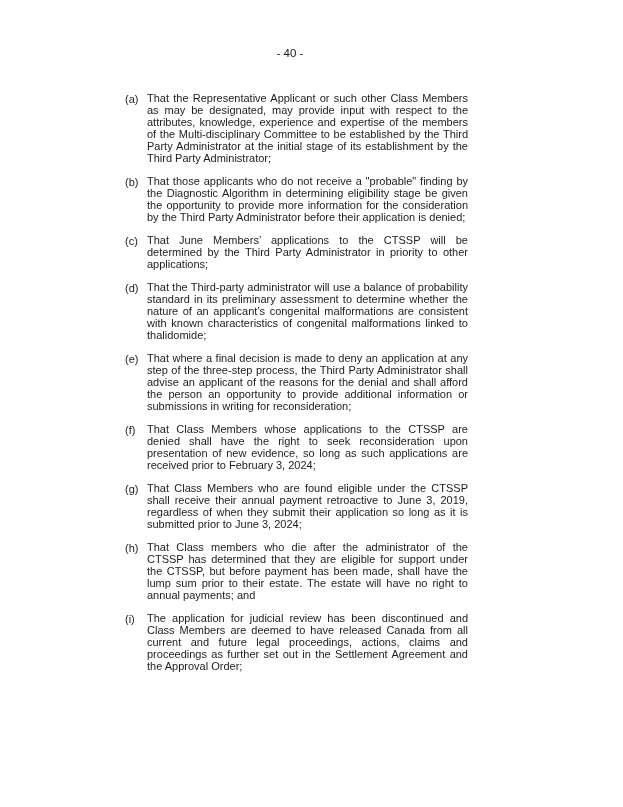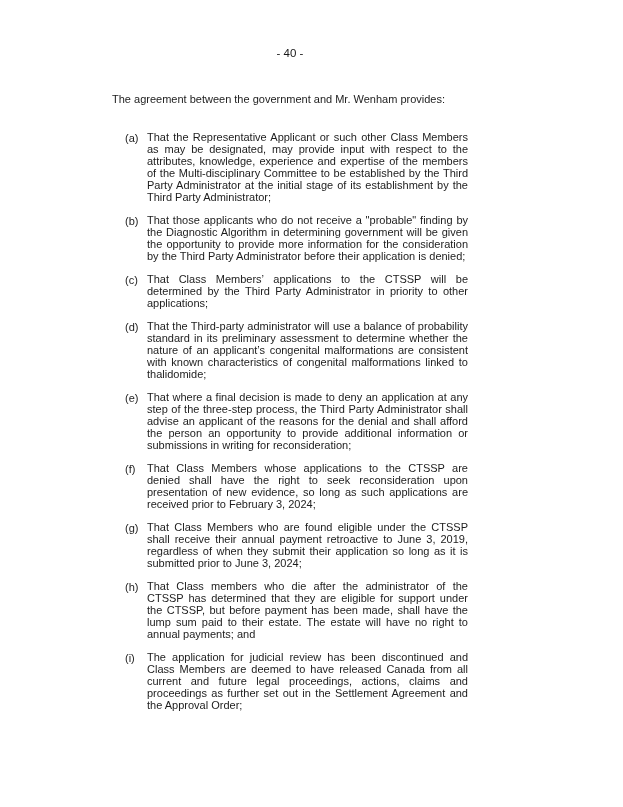--- a/index.html
+++ b/index.html
@@ -45,53 +45,52 @@
   .clause-text {
     line-height: 12px;
     text-align: justify;
   }
 </style>
 </head>
 <body>
 
 <div class="page">
   <div class="page-number">- 40 -</div>
-  <p class="intro">The agreement between the government and Mr. Wenham provides:</p>
 
   <div class="clauses">
     <div class="clause">
       <span class="clause-label">(a)</span>
       <span class="clause-text">That the Representative Applicant or such other Class Members as may be designated, may provide input with respect to the attributes, knowledge, experience and expertise of the members of the Multi-disciplinary Committee to be established by the Third Party Administrator at the initial stage of its establishment by the Third Party Administrator;</span>
     </div>
     <div class="clause">
       <span class="clause-label">(b)</span>
-      <span class="clause-text">That those applicants who do not receive a "probable" finding by the Diagnostic Algorithm in determining government will be given the opportunity to provide more information for the consideration by the Third Party Administrator before their application is denied;</span>
+      <span class="clause-text">That those applicants who do not receive a "probable" finding by the Diagnostic Algorithm in determining eligibility stage be given the opportunity to provide more information for the consideration by the Third Party Administrator before their application is denied;</span>
     </div>
     <div class="clause">
       <span class="clause-label">(c)</span>
-      <span class="clause-text">That Class Members’ applications to the CTSSP will be determined by the Third Party Administrator in priority to other applications;</span>
+      <span class="clause-text">That June Members’ applications to the CTSSP will be determined by the Third Party Administrator in priority to other applications;</span>
     </div>
     <div class="clause">
       <span class="clause-label">(d)</span>
       <span class="clause-text">That the Third-party administrator will use a balance of probability standard in its preliminary assessment to determine whether the nature of an applicant’s congenital malformations are consistent with known characteristics of congenital malformations linked to thalidomide;</span>
     </div>
     <div class="clause">
       <span class="clause-label">(e)</span>
       <span class="clause-text">That where a final decision is made to deny an application at any step of the three-step process, the Third Party Administrator shall advise an applicant of the reasons for the denial and shall afford the person an opportunity to provide additional information or submissions in writing for reconsideration;</span>
     </div>
     <div class="clause">
       <span class="clause-label">(f)</span>
       <span class="clause-text">That Class Members whose applications to the CTSSP are denied shall have the right to seek reconsideration upon presentation of new evidence, so long as such applications are received prior to February 3, 2024;</span>
     </div>
     <div class="clause">
       <span class="clause-label">(g)</span>
       <span class="clause-text">That Class Members who are found eligible under the CTSSP shall receive their annual payment retroactive to June 3, 2019, regardless of when they submit their application so long as it is submitted prior to June 3, 2024;</span>
     </div>
     <div class="clause">
       <span class="clause-label">(h)</span>
-      <span class="clause-text">That Class members who die after the administrator of the CTSSP has determined that they are eligible for support under the CTSSP, but before payment has been made, shall have the lump sum paid to their estate. The estate will have no right to annual payments; and</span>
+      <span class="clause-text">That Class members who die after the administrator of the CTSSP has determined that they are eligible for support under the CTSSP, but before payment has been made, shall have the lump sum prior to their estate. The estate will have no right to annual payments; and</span>
     </div>
     <div class="clause">
       <span class="clause-label">(i)</span>
       <span class="clause-text">The application for judicial review has been discontinued and Class Members are deemed to have released Canada from all current and future legal proceedings, actions, claims and proceedings as further set out in the Settlement Agreement and the Approval Order;</span>
     </div>
   </div>
 </div>
 
 </body></html>

